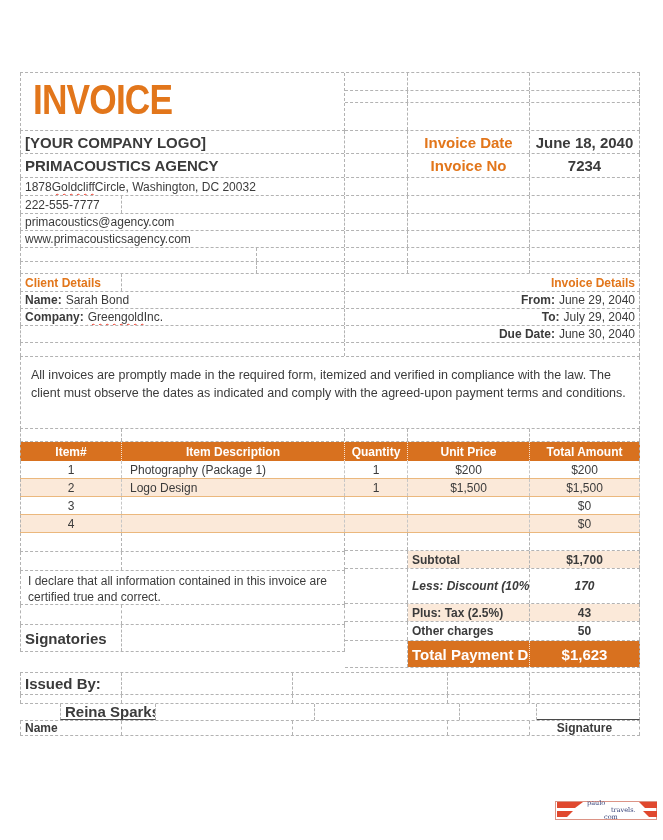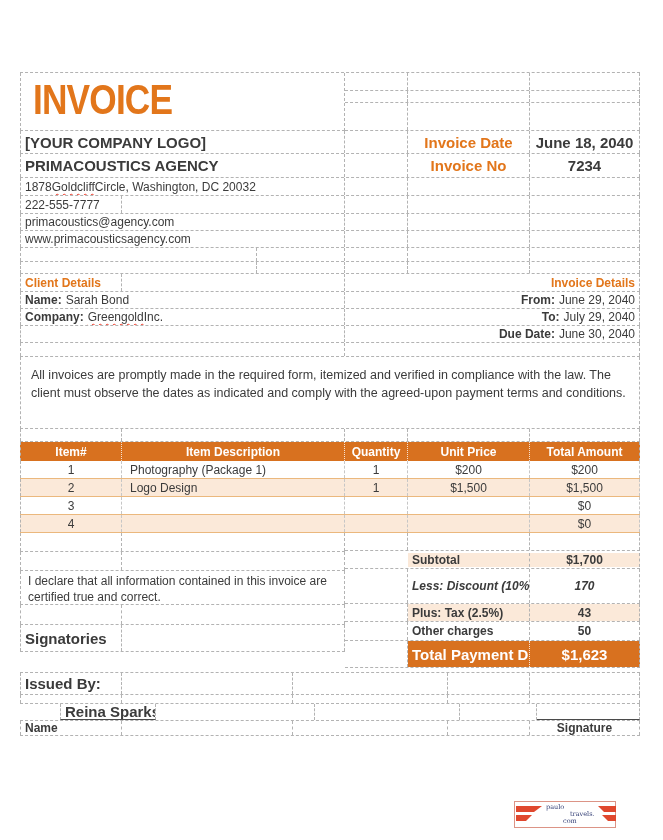--- a/index.html
+++ b/index.html
@@ -49,21 +49,21 @@
   .colR{width:295px;display:flex;flex-direction:column;}
   .peach{background:#FBE9D9;}
   .totrow .c4o,.totrow .c5o{background:#D8711F;color:#fff;font-weight:bold;}
   .totrow .c4o{border-right:1px dotted rgba(255,255,255,.8);}
   .wrapcell{white-space:normal;line-height:16px;align-items:flex-start;padding:2px 7px;}
   .para{display:block;white-space:normal;line-height:18px;padding:9px 10px 0 10px;font-size:12.5px;
      border-left:1px dashed #b3b3b3;border-right:1px dashed #b3b3b3;border-bottom:1px dashed #b3b3b3;box-sizing:border-box;}
   .solidline{border-bottom:1px solid #4a4a4a !important;}
   .secC{margin-top:4px;}
   
-  .logo{position:absolute;left:514px;top:801px;width:102px;height:27px;
+  .logo{position:absolute;left:555px;top:801px;width:102px;height:19px;
      border:1px solid #dc9486;box-sizing:border-box;display:flex;align-items:center;background:#fff;}
   .logo-text{width:46px;font-family:"DejaVu Serif",serif;font-size:6.5px;line-height:7px;
      color:#2F3B73;display:flex;flex-direction:column;}
   .lt1{margin-left:3px;} .lt2{margin-left:27px;} .lt3{margin-left:20px;}
 </style>
 </head>
 <body>
 
 <div class="sheet">
 
@@ -267,21 +267,21 @@
         <div class="c w1 b fs13" style="overflow:visible;">Signatories</div>
         <div class="c w2"></div>
       </div>
     </div>
     <div class="colR">
       <div class="row" style="height:18px;">
           <div class="c w3" style="border-left:none;"></div>
           <div class="c w4"></div>
           <div class="c w5"></div>
         </div>
-      <div class="row" style="height:18px;align-items:center;">
+      <div class="row" style="height:18px;">
         <div class="c w3" style="border-left:none;"></div>
         <div class="c w4 b peach">Subtotal</div>
         <div class="c w5 b ctr peach">$1,700</div>
       </div>
       <div class="row" style="height:35px;font-style:italic;">
         <div class="c w3" style="border-left:none;"></div>
         <div class="c w4 b">Less: Discount (10%</div>
         <div class="c w5 b ctr">170</div>
       </div>
       <div class="row" style="height:18px;">

